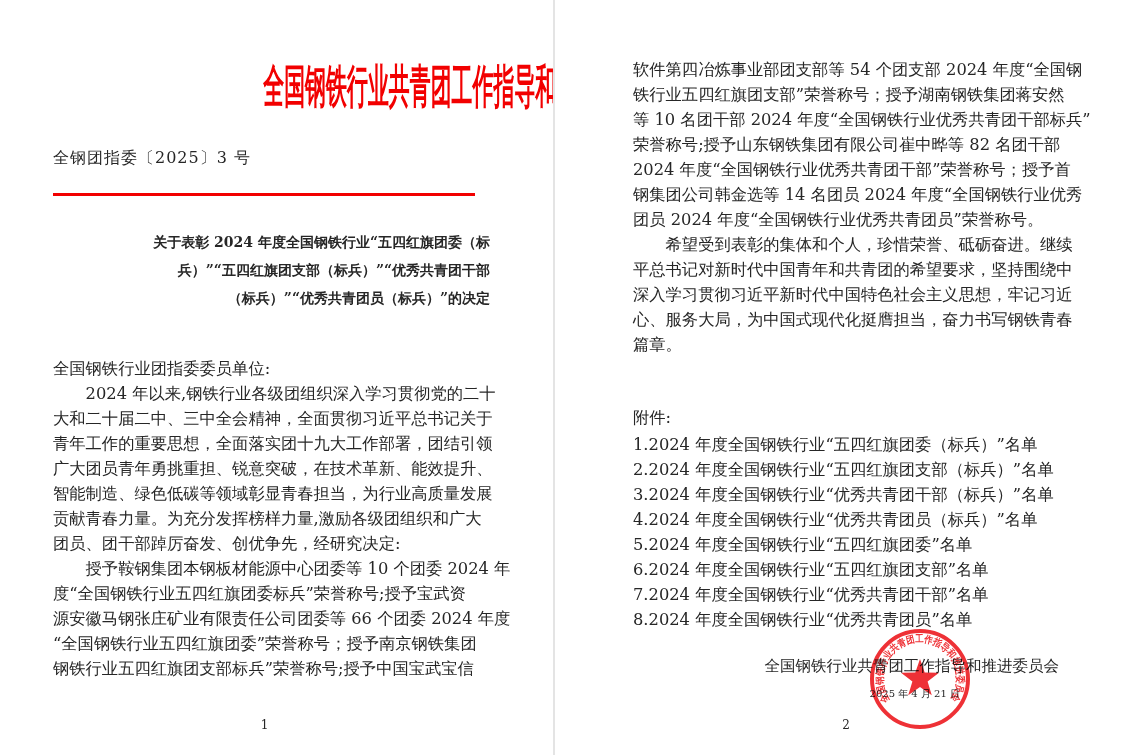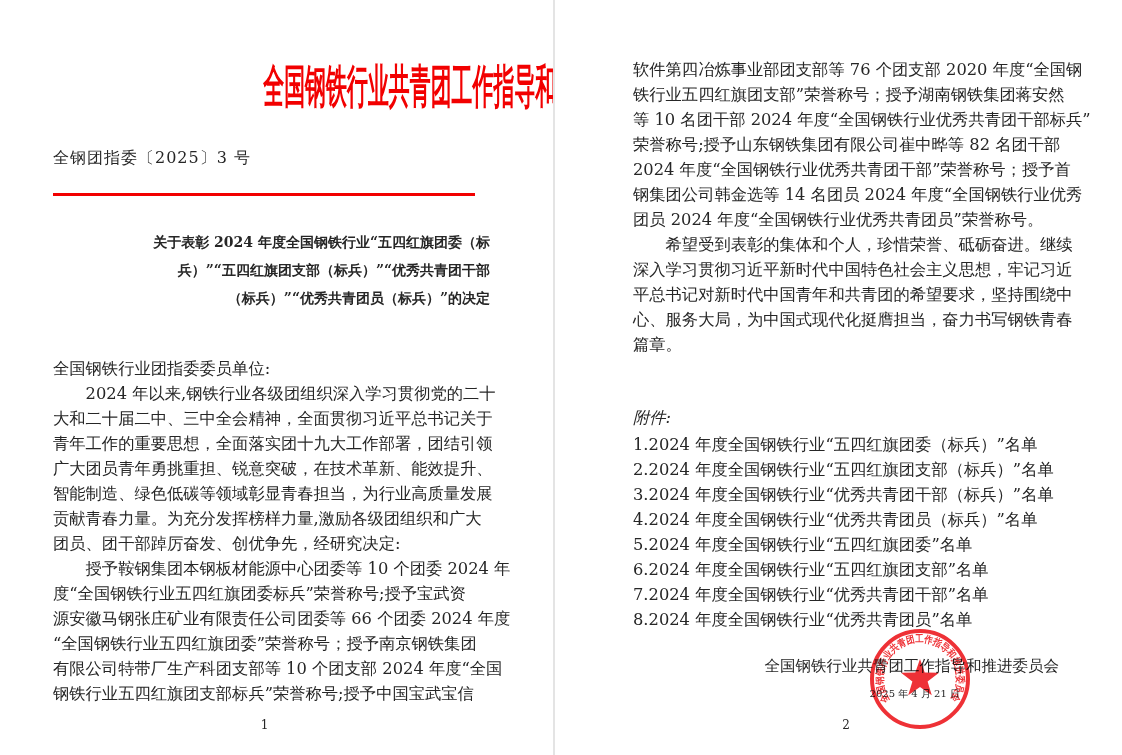--- a/index.html
+++ b/index.html
@@ -37,21 +37,21 @@
     text-align:right;font-weight:bold;font-size:14px;line-height:28px;
   }
   .body-block{position:absolute;font-size:16.3px;line-height:25px;}
   .body-1{top:356px;left:53px;width:440px;}
   .line{white-space:nowrap;}
   .page-num{position:absolute;top:718px;text-align:center;font-size:12px;}
   .page-num-1{left:53px;width:423px;}
 
   
   .body-2{top:57px;left:77px;width:440px;}
-  .attachments-label{position:absolute;top:407px;left:77px;font-size:16.3px;font-style:italic;}
+  .attachments-label{position:absolute;top:407px;left:77px;font-size:16.3px;}
   .attachments{position:absolute;top:432px;left:77px;width:440px;font-size:16.3px;line-height:25px;}
   .issuer{
     position:absolute;top:656px;left:77px;width:426px;
     text-align:right;font-size:15.5px;white-space:nowrap;
   }
   .issue-date{
     position:absolute;top:687px;left:77px;width:426px;
     text-align:right;padding-right:99px;box-sizing:border-box;
     font-size:10px;white-space:nowrap;
   }
@@ -91,41 +91,40 @@
         <div class="line">大和二十届二中、三中全会精神，全面贯彻习近平总书记关于</div>
         <div class="line">青年工作的重要思想，全面落实团十九大工作部署，团结引领</div>
         <div class="line">广大团员青年勇挑重担、锐意突破，在技术革新、能效提升、</div>
         <div class="line">智能制造、绿色低碳等领域彰显青春担当，为行业高质量发展</div>
         <div class="line">贡献青春力量。为充分发挥榜样力量,激励各级团组织和广大</div>
         <div class="line">团员、团干部踔厉奋发、创优争先，经研究决定:</div>
         <div class="line">　　授予鞍钢集团本钢板材能源中心团委等 10 个团委 2024 年</div>
         <div class="line">度“全国钢铁行业五四红旗团委标兵”荣誉称号;授予宝武资</div>
         <div class="line">源安徽马钢张庄矿业有限责任公司团委等 66 个团委 2024 年度</div>
         <div class="line">“全国钢铁行业五四红旗团委”荣誉称号；授予南京钢铁集团</div>
-        <div class="line">有限公司特带厂生产科团支部等 10 个团支部 2024 年度“全国</div>
         <div class="line">钢铁行业五四红旗团支部标兵”荣誉称号;授予中国宝武宝信</div>
       </div>
 
     <div class="page-num page-num-1">1</div>
   </div>
 
   <div class="page-divider"></div>
 
   <div class="page page-right">
     <div class="body-block body-2">
-        <div class="line">软件第四冶炼事业部团支部等 76 个团支部 2020 年度“全国钢</div>
+        <div class="line">软件第四冶炼事业部团支部等 54 个团支部 2024 年度“全国钢</div>
         <div class="line">铁行业五四红旗团支部”荣誉称号；授予湖南钢铁集团蒋安然</div>
         <div class="line">等 10 名团干部 2024 年度“全国钢铁行业优秀共青团干部标兵”</div>
         <div class="line">荣誉称号;授予山东钢铁集团有限公司崔中晔等 82 名团干部</div>
         <div class="line">2024 年度“全国钢铁行业优秀共青团干部”荣誉称号；授予首</div>
         <div class="line">钢集团公司韩金选等 14 名团员 2024 年度“全国钢铁行业优秀</div>
         <div class="line">团员 2024 年度“全国钢铁行业优秀共青团员”荣誉称号。</div>
         <div class="line">　　希望受到表彰的集体和个人，珍惜荣誉、砥砺奋进。继续</div>
+        <div class="line">平总书记对新时代中国青年和共青团的希望要求，坚持围绕中</div>
         <div class="line">深入学习贯彻习近平新时代中国特色社会主义思想，牢记习近</div>
-        <div class="line">平总书记对新时代中国青年和共青团的希望要求，坚持围绕中</div>
         <div class="line">心、服务大局，为中国式现代化挺膺担当，奋力书写钢铁青春</div>
         <div class="line">篇章。</div>
       </div>
 
     <div class="attachments-label">附件:</div>
 
     <div class="attachments">
         <div class="line">1.2024 年度全国钢铁行业“五四红旗团委（标兵）”名单</div>
         <div class="line">2.2024 年度全国钢铁行业“五四红旗团支部（标兵）”名单</div>
         <div class="line">3.2024 年度全国钢铁行业“优秀共青团干部（标兵）”名单</div>

